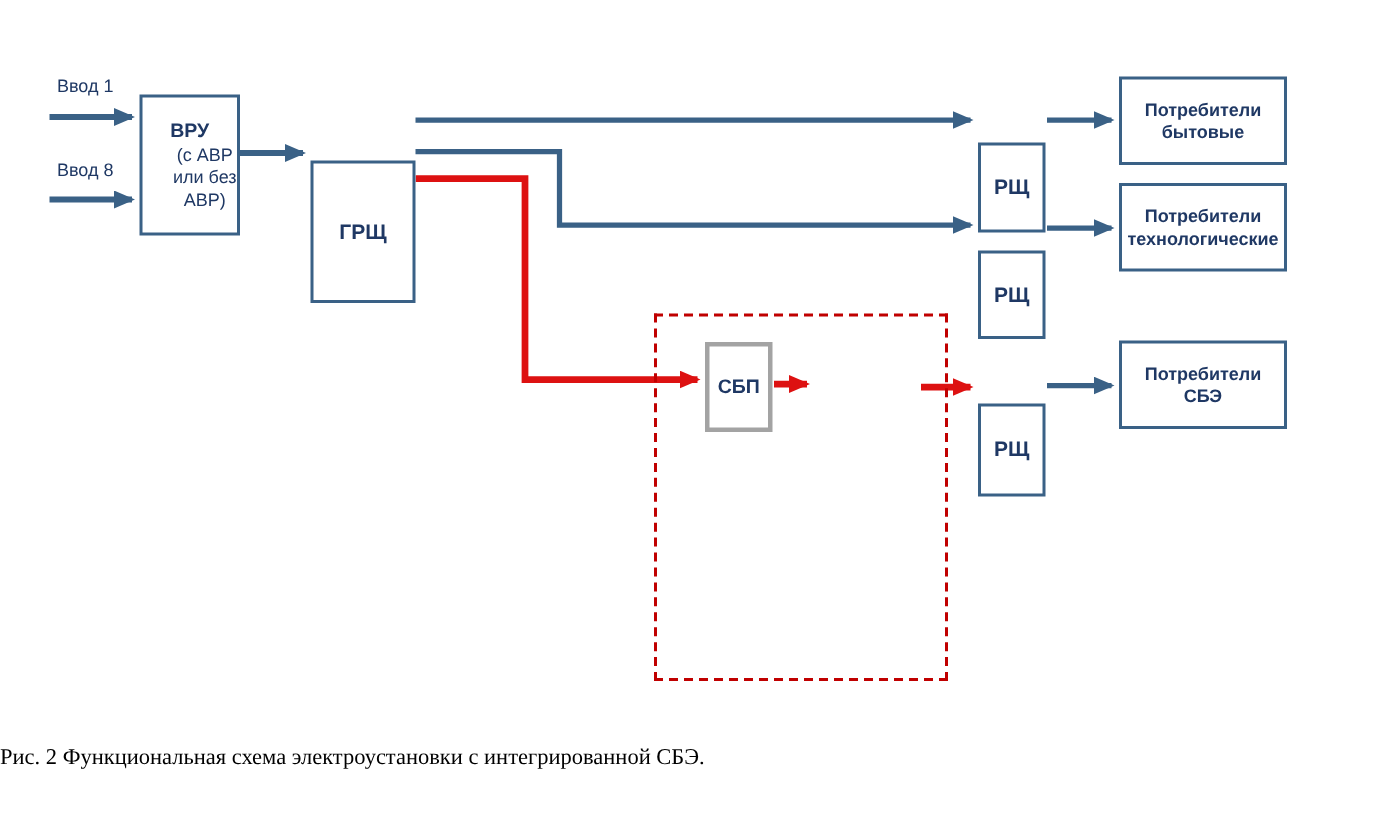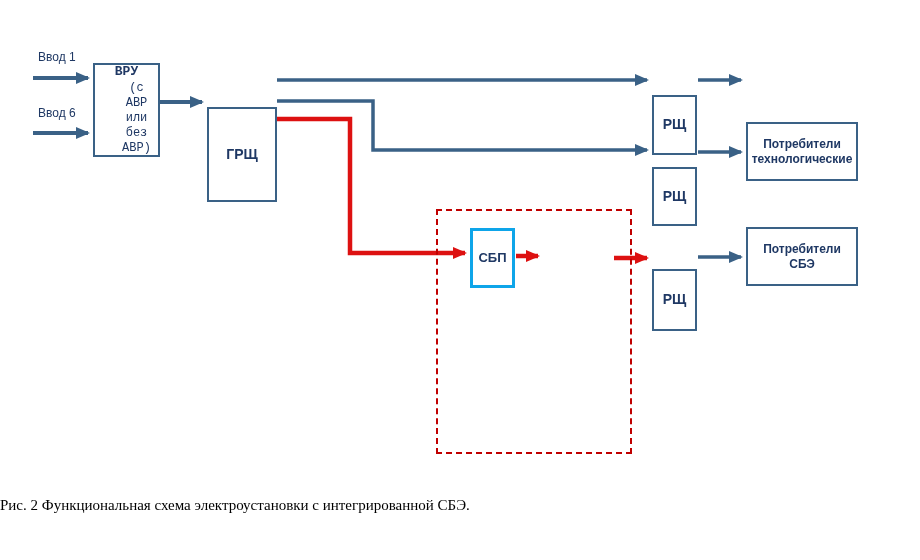--- a/index.html
+++ b/index.html
@@ -8,21 +8,21 @@
     font-family:"Liberation Sans", sans-serif;overflow:hidden;
   }
   .stage{position:absolute;left:0;top:0;width:772px;height:560px;}
   svg.wires{position:absolute;left:0;top:0;}
   .box{
     position:absolute;box-sizing:border-box;background:#ffffff;
     border:2px solid #3a6186;color:#1f3864;font-weight:bold;
     display:flex;flex-direction:column;align-items:center;justify-content:center;
     text-align:center;line-height:1.25;
   }
-  .box.red{border:3px solid #0ea5e9;}
+  .box.red{border:3px solid #a3a3a3;}
   .dashed{
     position:absolute;box-sizing:border-box;background:transparent;
     border:2px dashed #c00000;
   }
   .freelabel{
     position:absolute;color:#1f3864;font-size:12px;font-weight:normal;
     white-space:nowrap;
   }
   .f13{font-size:13px;}
   .f12{font-size:12px;}
@@ -62,43 +62,46 @@
     <path d="M516,256 H538" stroke="#dd1111" stroke-width="4.5" fill="none" marker-end="url(#ar)"></path>
 
     <path d="M614,258 H647" stroke="#dd1111" stroke-width="4.5" fill="none" marker-end="url(#ar)"></path>
 
     <path d="M698,80 H741" stroke="#3a6186" stroke-width="3.5" fill="none" marker-end="url(#ab)"></path>
     <path d="M698,152 H741" stroke="#3a6186" stroke-width="3.5" fill="none" marker-end="url(#ab)"></path>
     <path d="M698,257 H741" stroke="#3a6186" stroke-width="3.5" fill="none" marker-end="url(#ab)"></path>
   </svg>
 
   <div class="freelabel" style="left:38px;top:50px;">Ввод 1</div>
-  <div class="freelabel" style="left:38px;top:106px;">Ввод 6</div>
+  <div class="freelabel" style="left:38px;top:106px;">Ввод 8</div>
 
-  <div class="box f13" style="left:93px;top:63px;width:67px;height:94px;font-family:Liberation Mono, monospace;">
+  <div class="box f13" style="left:93px;top:63px;width:67px;height:94px;">
     <div>ВРУ</div>
     <div class="sub">(с АВР</div>
     <div class="sub">или без</div>
     <div class="sub">АВР)</div>
   </div>
 
   <div class="box f14" style="left:207px;top:63px;width:70px;height:95px;">
     <div>ГРЩ</div>
   </div>
 
   <div class="box f14" style="left:652px;top:51px;width:45px;height:60px;">
     <div>РЩ</div>
   </div>
   <div class="box f14" style="left:652px;top:123px;width:45px;height:59px;">
     <div>РЩ</div>
   </div>
   <div class="box f14" style="left:652px;top:225px;width:45px;height:62px;">
     <div>РЩ</div>
   </div>
 
+  <div class="box f12" style="left:746px;top:51px;width:112px;height:59px;padding:0 4px;">
+    <div>Потребители бытовые</div>
+  </div>
   <div class="box f12" style="left:746px;top:122px;width:112px;height:59px;padding:0 2px;text-align:center;">
     <div>Потребители технологические</div>
   </div>
   <div class="box f12" style="left:746px;top:227px;width:112px;height:59px;padding:12px 2px;">
     <div>Потребители СБЭ</div>
   </div>
 
   <div class="dashed" style="left:436px;top:209px;width:196px;height:245px;"></div>
 
   <div class="box red f13" style="left:470px;top:228px;width:45px;height:60px;">

